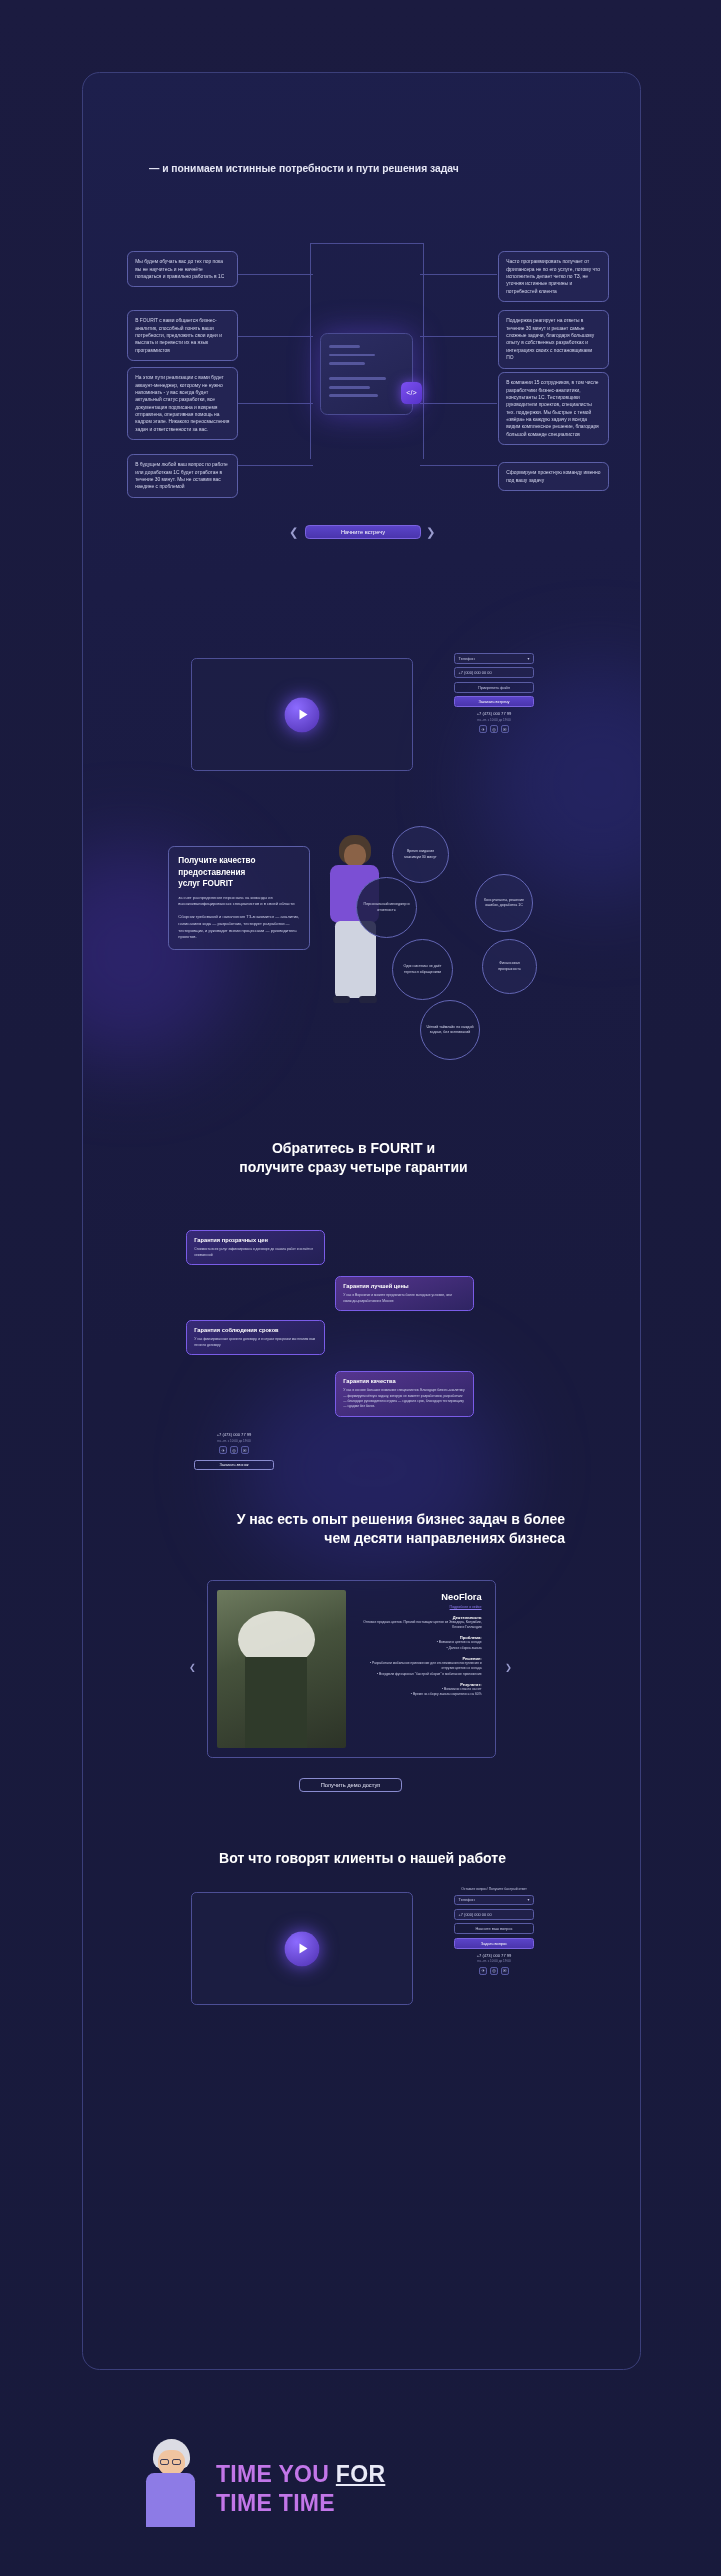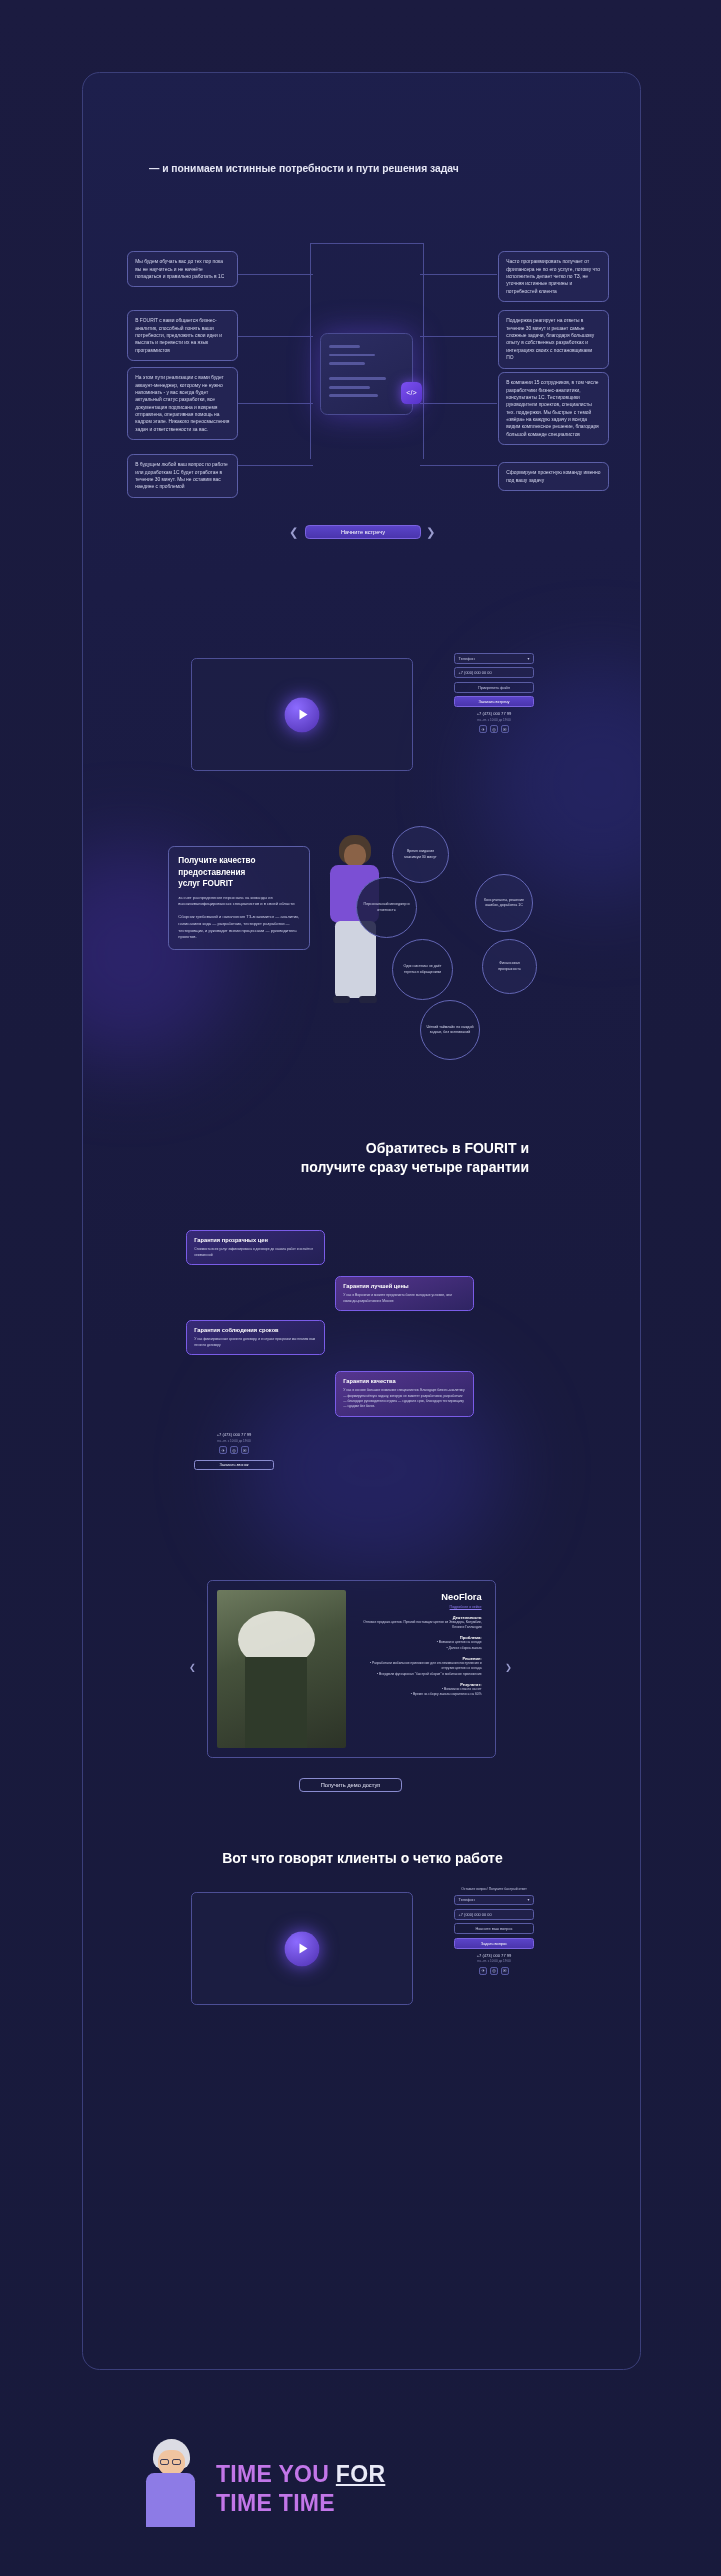--- a/index.html
+++ b/index.html
@@ -297,21 +297,21 @@
     <div style="position:absolute;left:42px;top:161px;width:17.5px;height:7.2px;border-radius:3.1px;background:#22233f;"></div>
   </div>
 
   <div class="bubble" style="left:309px;top:753px;width:57px;height:57px;">Время скидания максимум 30 минут</div>
   <div class="bubble dark" style="left:273px;top:804px;width:61px;height:61px;">Персональный менеджер и отчетность</div>
   <div class="bubble" style="left:392px;top:801px;width:58px;height:58px;">Консультанты, решение ошибок, доработка 1С</div>
   <div class="bubble dark" style="left:309px;top:866px;width:61px;height:61px;">Один системы не даёт теряться обращениям</div>
   <div class="bubble" style="left:399px;top:866px;width:55px;height:55px;">Финансовая прозрачность</div>
   <div class="bubble dark" style="left:337px;top:927px;width:60px;height:60px;">Чёткий таймлайн по каждой задаче, без затягиваний</div>
 
-  <h2 class="s4-title" style="top:1066px;white-space:pre-line;text-align:right;left:75px;width:371px;">Обратитесь в FOURIT и
+  <h2 class="s4-title" style="top:1066px;white-space:pre-line;text-align:center;left:85px;width:371px;">Обратитесь в FOURIT и
 получите сразу четыре гарантии</h2>
 
   <div class="guarantee" style="left:103px;top:1157px;width:139px;">
     <h4>Гарантия прозрачных цен</h4>
     <p>Стоимость всех услуг зафиксирована в договоре до начала работ и остаётся неизменной</p>
   </div>
   <div class="guarantee" style="left:252px;top:1203px;width:139px;background:linear-gradient(160deg,rgba(92,56,150,.9),rgba(50,38,105,.85));">
     <h4>Гарантия лучшей цены</h4>
     <p>У нас в Воронеже и можете предложить более выгодные условия, чем команды-разработчики в Москве</p>
   </div>
@@ -328,20 +328,22 @@
     <div class="contact-line">+7 (473) 000 77 99</div>
     <div class="contact-sub">пн.–пт. с 10:00 до 19:00</div>
     <div class="social-row">
       <div class="social">✈</div>
       <div class="social">◎</div>
       <div class="social">✉</div>
     </div>
     <div class="form-btn outline" style="margin-top:5.2px;border-color:#8a8cd0;color:#eceefb;">Заказать звонок</div>
   </div>
 
+  <h2 class="s5-title" style="top:1437px;white-space:pre-line;text-align:right;left:85px;width:397px;">У нас есть опыт решения бизнес задач в более
+чем десяти направлениях бизнеса</h2>
 
   <div class="case-card" style="left:124px;top:1507px;width:289px;height:178px;">
     <div class="case-photo" style="width:129px;">
       <div style="position:absolute;left:20.6px;top:20.6px;width:77px;height:57px;border-radius:50%;background:#e8e8e0;opacity:.92;"></div>
       <div style="position:absolute;left:28px;top:67px;width:62px;height:98px;background:#2f3a2a;"></div>
     </div>
     <div class="case-body">
       <h3>NeoFlora</h3>
       <div class="link">Подробнее о кейсе</div>
       <div class="lbl">Деятельность</div>
@@ -354,21 +356,21 @@
       <div class="txt">• Внедрили функционал "быстрой сборки" в мобильное приложение</div>
       <div class="lbl">Результат:</div>
       <div class="txt">• Возможно спасло на нет</div>
       <div class="txt">• Время на сборку заказа сократилось на 60%</div>
     </div>
   </div>
   <div class="arrow-nav" style="left:106px;top:1589px;font-size:8.2px;">❮</div>
   <div class="arrow-nav" style="left:422px;top:1589px;font-size:8.2px;">❯</div>
   <div class="btn-primary" style="position:absolute;left:216px;top:1705px;width:103px;height:14.4px;background:transparent;border-color:#8a8cd0;color:#e6e7f7;">Получить демо доступ</div>
 
-  <h2 class="s6-title" style="top:1777px;">Вот что говорят клиенты о четко работе</h2>
+  <h2 class="s6-title" style="top:1777px;">Вот что говорят клиенты о нашей работе</h2>
 
   <div class="video-box" style="left:108px;top:1819px;width:222px;height:113px;">
     <div class="play-btn"></div>
   </div>
 
   <div class="form-panel" style="left:371px;top:1814px;width:80px;">
     <div style="font-size:3.3px;color:#c3c5e4;text-align:center;margin-bottom:3.6px;">Оставьте вопрос/ Получите быстрый ответ</div>
     <div class="form-field">
       <span>Телефон</span>
       <span>▾</span>

